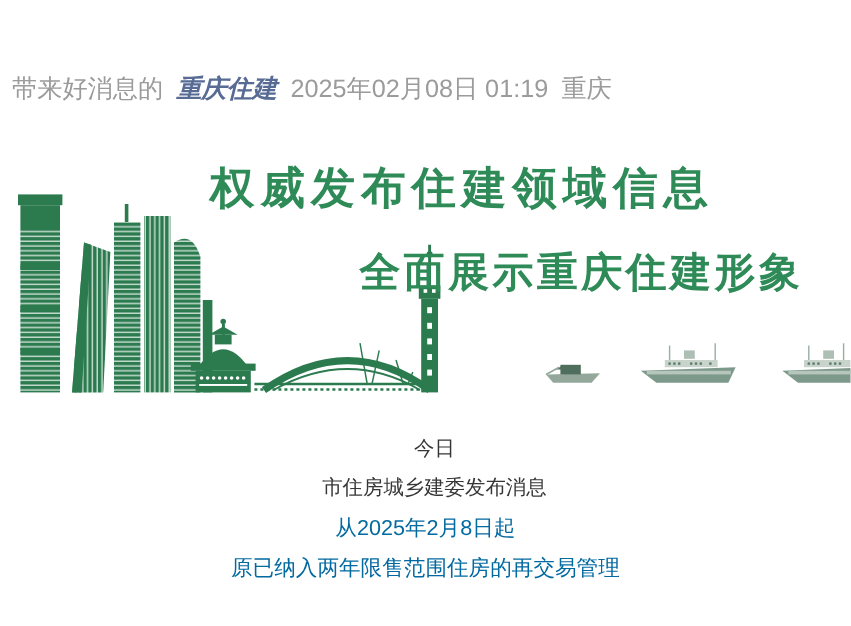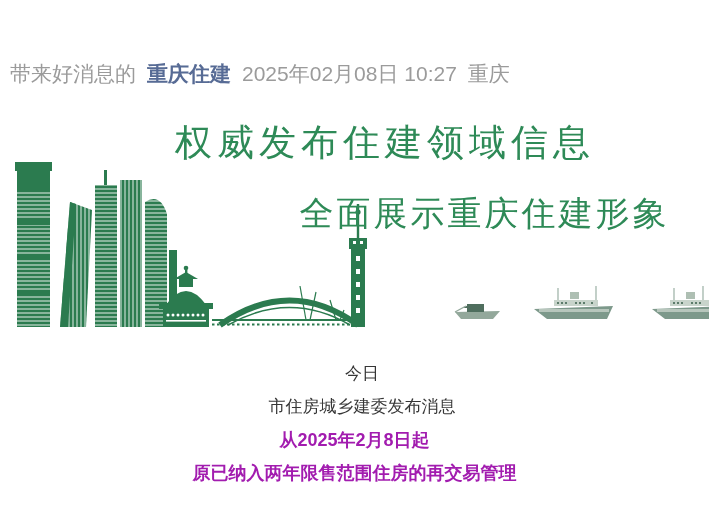--- a/index.html
+++ b/index.html
@@ -9,44 +9,44 @@
   }
   .title {
     position:absolute; left:10px; top:10px; width:690px; margin:0;
     font-size:22px; line-height:28px; font-weight:600; color:#1a1a1a;
     letter-spacing:0.5px;
   }
   .byline {
     position:absolute; left:10px; top:60px; display:flex; gap:11px;
     font-size:21px; color:#9b9b9b; align-items:baseline; white-space:nowrap;
   }
-  .account-link { color:#576b95; font-weight:600; text-decoration:none; cursor:pointer; }
+  .account-link { color:#576b95; font-weight:600; text-decoration:none; cursor:pointer;font-style:italic; }
   .banner { position:absolute; left:0; top:100px; width:709px; height:250px; }
   .banner svg { position:absolute; left:0; top:0; }
   .headline {
-    position:absolute; color:#2e8a57; font-weight:400; line-height:1;
-    text-align:center; white-space:nowrap;
+    position:absolute; color:#2e8a57; font-weight:700; line-height:1;
+    text-align:center; white-space:nowrap;margin-top:14px;
   }
   .headline-1 { left:150px; top:24px; width:470px; font-size:37px; letter-spacing:5px; }
   .headline-2 { left:262px; top:96px; width:445px; font-size:34px; letter-spacing:3px; }
   .body-text { position:absolute; left:0; top:364px; width:709px; text-align:center; }
   .body-text p { margin:0 0 13px; line-height:20px; }
   .body-text p.normal { font-size:17px; color:#363636; font-weight:400;margin-left:15px; }
-  .body-text p.blue { font-size:18px; color:#a21caf; font-weight:700; }
+  .body-text p.blue { font-size:18px; color:#0369a1; font-weight:400; }
 </style>
 </head>
 <body>
 
 <div class="page">
 
 
   <div class="byline">
     <span>带来好消息的</span>
     <a class="account-link">重庆住建</a>
-    <span>2025年02月08日 10:27</span>
+    <span>2025年02月08日 01:19</span>
     <span>重庆</span>
   </div>
 
   <div class="banner">
     <svg width="709" height="250" viewBox="0 0 709 250" xmlns="http://www.w3.org/2000/svg">
       <defs>
         <pattern id="hstripe" width="4" height="4" patternUnits="userSpaceOnUse">
           <rect width="4" height="4" fill="#2b7b4f"></rect>
           <line x1="0" y1="1" x2="4" y2="1" stroke="#ffffff" stroke-width="1.1" opacity="0.8"></line>
         </pattern>

